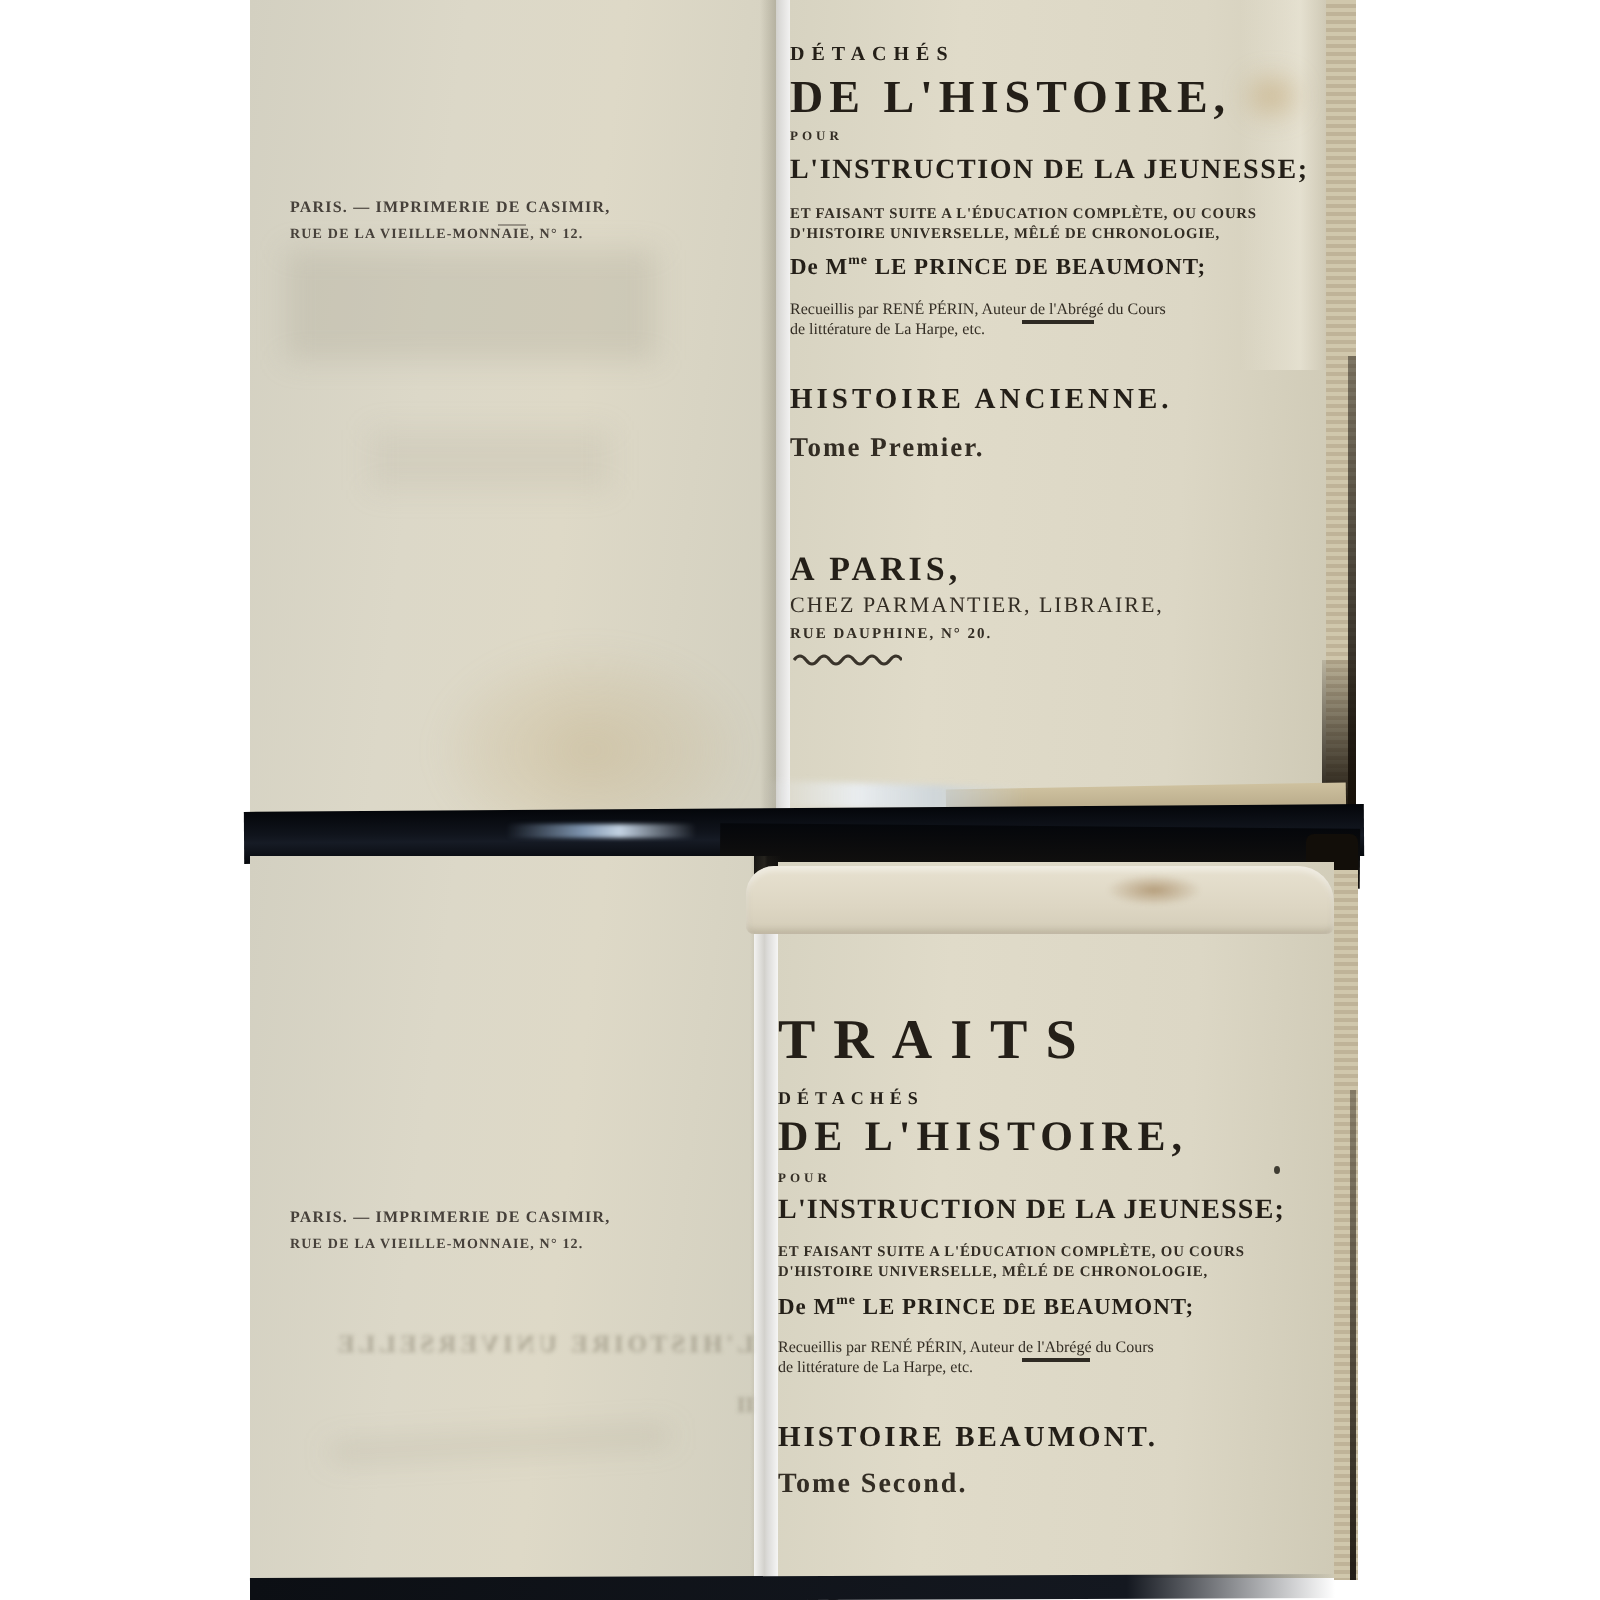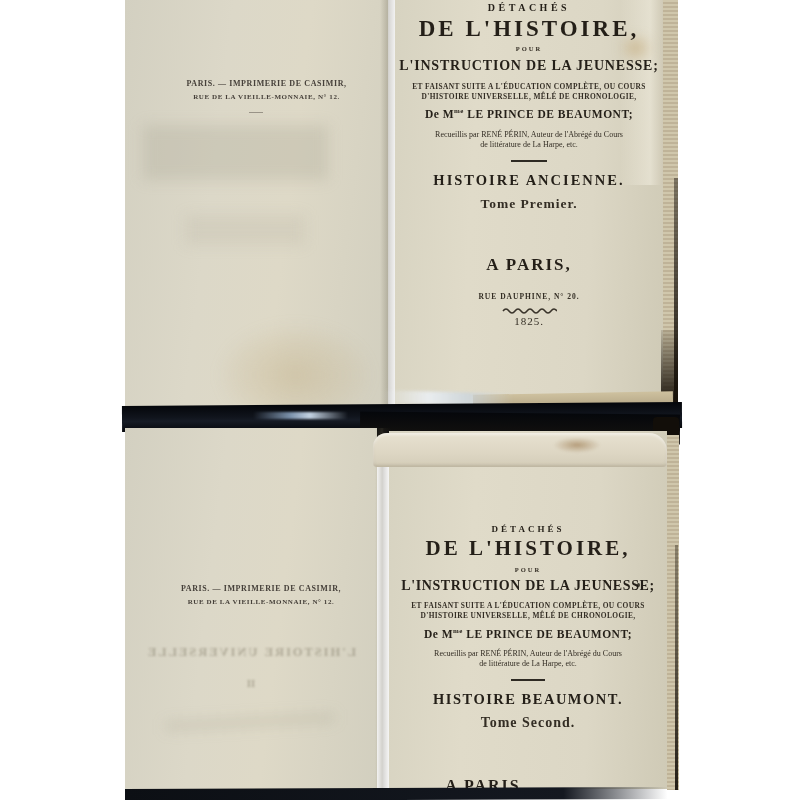--- a/index.html
+++ b/index.html
@@ -2,21 +2,21 @@
 <html><head>
 <meta charset="utf-8">
 <style>
   html,body{margin:0;padding:0;background:#ffffff;}
   #canvas{position:relative;width:800px;height:800px;background:#ffffff;overflow:hidden;
           font-family:"Liberation Serif","DejaVu Serif",serif;color:#2e2921;}
   .abs{position:absolute;}
   .book{position:absolute;}
   .paper{background:linear-gradient(97deg,#d3d0c1 0%,#dcd8c8 35%,#ded9c7 60%,#d2cfbf 100%);}
   .paper-right{background:linear-gradient(93deg,#d7d3c1 0%,#e0dbc9 30%,#dcd7c5 72%,#cfcab6 100%);}
-  .ctr{left:0;right:0;text-align:center;line-height:1;}
+  .ctr{left:0;right:0;line-height:1;margin-top:20px;}
   .ink{color:#332d24;}
   .ink-dark{color:#241f18;}
   .stamp{color:#46403a;font-weight:bold;padding-left:20px;}
   .gutter{background:linear-gradient(to right,rgba(80,75,60,0) 0%,rgba(95,90,72,0.28) 45%,rgba(60,55,42,0.18) 55%,rgba(80,75,60,0) 100%);}
   .fore-edge{background:repeating-linear-gradient(to bottom,#d0c7ac 0px,#d0c7ac 2px,#bfb398 2px,#bfb398 4px);}
   .band{background:linear-gradient(to bottom,#04060a 0%,#10141c 45%,#161b25 60%,#06080c 100%);}
   .rule{background:#2e2a23;height:2px;}
   .mirrored{transform:scaleX(-1);filter:blur(1.1px);color:rgba(122,116,96,0.46);font-weight:bold;}
   .smudge{filter:blur(7px);}
   .stain{border-radius:50%;}
@@ -56,27 +56,27 @@
       <div class="abs ctr ink" style="top:92.5px;font-size:7.4px;font-weight:bold;letter-spacing:0.4px;">D'HISTOIRE UNIVERSELLE, MÊLÉ DE CHRONOLOGIE,</div>
       <div class="abs ctr ink-dark" style="top:108px;font-size:11.5px;font-weight:bold;letter-spacing:0.5px;">
         <span>De M</span><sup class="auth">me</sup><span> LE PRINCE DE BEAUMONT;</span>
       </div>
       <div class="abs ctr ink italic" style="top:131px;font-size:8px;">Recueillis par RENÉ PÉRIN, Auteur de l'Abrégé du Cours</div>
       <div class="abs ctr ink italic" style="top:140.5px;font-size:8px;">de littérature de La Harpe, etc.</div>
       <div class="abs rule" style="left:116px;top:160px;width:36px;"></div>
       <div class="abs ctr ink italic" style="top:197px;font-size:13.5px;font-weight:bold;letter-spacing:1px;">Tome Premier.</div>
       <div class="abs ctr ink-dark" style="top:173px;font-size:14.5px;font-weight:bold;letter-spacing:2px;">HISTOIRE ANCIENNE.</div>
       <div class="abs ctr ink-dark" style="top:256px;font-size:17px;font-weight:bold;letter-spacing:2px;">A PARIS,</div>
+      <div class="abs ctr ink" style="top:278px;font-size:11px;letter-spacing:1px;">CHEZ PARMANTIER, LIBRAIRE,</div>
       <div class="abs ctr ink" style="top:293px;font-size:7.5px;font-weight:bold;letter-spacing:1px;">RUE DAUPHINE, N° 20.</div>
       <div class="abs ctr" style="top:301px;">
         <svg width="56" height="8" viewBox="0 0 56 8">
             <path d="M2,5 q3,-4 6,0 t6,0 t6,0 t6,0 t6,0 t6,0 t6,0 t6,0 t6,0" fill="none" stroke="#39332a" stroke-width="1.5"></path>
           </svg>
       </div>
-      <div class="abs ctr ink" style="top:316px;font-size:11px;letter-spacing:1px;">1825.</div>
     </div>
 
     <div class="abs fore-edge" style="left:538px;top:0;width:15px;height:404px;"></div>
     <div class="abs" style="left:549px;top:178px;width:4px;height:228px;background:linear-gradient(to bottom,rgba(26,21,15,0.45),rgba(15,11,8,0.95));"></div>
     <div class="abs" style="left:536px;top:330px;width:17px;height:76px;background:linear-gradient(to bottom,rgba(60,48,30,0.15),#171109);"></div>
 
     <div class="abs" style="left:348px;top:393px;width:200px;height:15px;background:linear-gradient(to bottom,#cec19f,#b3a585);transform:rotate(-1deg);"></div>
     <div class="abs" style="left:258px;top:392px;width:130px;height:13px;background:linear-gradient(90deg,rgba(235,240,246,0) 0%,rgba(235,240,246,0.85) 35%,rgba(200,212,224,0.7) 65%,rgba(235,240,246,0) 100%);filter:blur(1.5px);transform:rotate(1.5deg);"></div>
 
     <div class="abs band" style="left:-3px;top:404px;width:560px;height:26px;transform:rotate(-0.4deg);"></div>
@@ -94,20 +94,21 @@
       <div class="abs ctr stamp" style="top:171px;font-size:7px;letter-spacing:0.6px;">RUE DE LA VIEILLE-MONNAIE, N° 12.</div>
 
       <div class="abs ctr mirrored" style="top:218px;font-size:12.5px;letter-spacing:2px;">L'HISTOIRE UNIVERSELLE</div>
       <div class="abs ctr mirrored" style="top:250px;font-size:11px;">II</div>
       <div class="abs smudge" style="left:40px;top:290px;width:170px;height:8px;background:rgba(150,146,128,0.25);transform:rotate(-3deg);"></div>
     </div>
 
     <div class="abs gutter" style="left:250px;top:3px;width:16px;height:362px;"></div>
 
     <div class="abs paper-right" style="left:264px;top:6px;width:278px;height:358px;">
+      <div class="abs ctr ink-dark" style="top:56px;font-size:28px;font-weight:bold;letter-spacing:9px;">TRAITS</div>
       <div class="abs ctr ink-dark" style="top:94px;font-size:9px;font-weight:bold;letter-spacing:3px;">DÉTACHÉS</div>
       <div class="abs ctr ink-dark" style="top:107px;font-size:21px;font-weight:bold;letter-spacing:3px;">DE L'HISTOIRE,</div>
       <div class="abs ctr ink" style="top:136px;font-size:6.5px;font-weight:bold;letter-spacing:2px;">POUR</div>
       <div class="abs ctr ink-dark" style="top:148px;font-size:14px;font-weight:bold;letter-spacing:0.6px;">L'INSTRUCTION DE LA JEUNESSE;</div>
       <div class="abs ctr ink" style="top:171px;font-size:7.4px;font-weight:bold;letter-spacing:0.4px;">ET FAISANT SUITE A L'ÉDUCATION COMPLÈTE, OU COURS</div>
       <div class="abs ctr ink" style="top:180.5px;font-size:7.4px;font-weight:bold;letter-spacing:0.4px;">D'HISTOIRE UNIVERSELLE, MÊLÉ DE CHRONOLOGIE,</div>
       <div class="abs ctr ink-dark" style="top:197px;font-size:11.5px;font-weight:bold;letter-spacing:0.5px;">
         <span>De M</span><sup class="auth">me</sup><span> LE PRINCE DE BEAUMONT;</span>
       </div>
       <div class="abs ctr ink italic" style="top:219px;font-size:8px;">Recueillis par RENÉ PÉRIN, Auteur de l'Abrégé du Cours</div>

